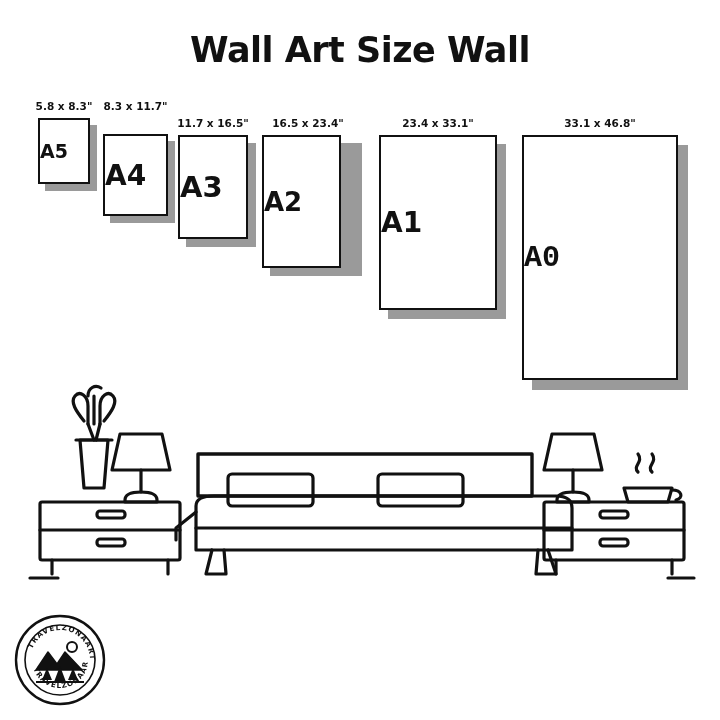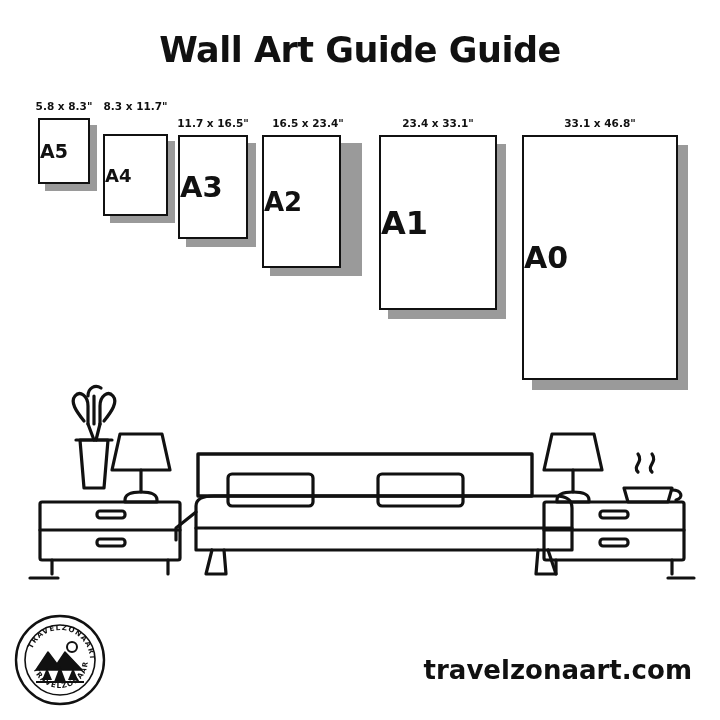--- a/index.html
+++ b/index.html
@@ -99,37 +99,37 @@
     font-weight: bold;
     color: #111111;
     letter-spacing: 0px;
   }
 </style>
 </head>
 <body>
 
 <div id="page">
 
-  <div id="title">Wall Art Guide Guide</div>
+  <div id="title">Wall Art Size Wall</div>
 
   <div id="frames">
 
     <div class="frame-group" style="left:38px; top:118px; width:52px; height:66px;">
       <div class="frame-dim" style="top:-18px;">5.8 x 8.3"</div>
       <div class="frame-shadow" style="left:7px; top:7px; width:52px; height:66px;"></div>
       <div class="frame-box" style="top:0; width:52px; height:66px;">
         <span class="frame-label" style="font-size:19px;">A5</span>
       </div>
     </div>
 
     <div class="frame-group" style="left:103px; top:134px; width:65px; height:82px;">
       <div class="frame-dim" style="top:-34px;">8.3 x 11.7"</div>
       <div class="frame-shadow" style="left:7px; top:7px; width:65px; height:82px;"></div>
       <div class="frame-box" style="top:0; width:65px; height:82px;">
-        <span class="frame-label" style="font-size:18px;">A4</span>
+        <span class="frame-label" style="font-size:28px;">A4</span>
       </div>
     </div>
 
     <div class="frame-group" style="left:178px; top:135px; width:70px; height:104px;">
       <div class="frame-dim" style="top:-18px;">11.7 x 16.5"</div>
       <div class="frame-shadow" style="left:8px; top:8px; width:70px; height:104px;"></div>
       <div class="frame-box" style="top:0; width:70px; height:104px;">
         <span class="frame-label" style="font-size:29px;">A3</span>
       </div>
     </div>
@@ -139,29 +139,29 @@
       <div class="frame-shadow" style="left:8px; top:8px; width:92px; height:133px;"></div>
       <div class="frame-box" style="top:0; width:79px; height:133px;">
         <span class="frame-label" style="font-size:26px;">A2</span>
       </div>
     </div>
 
     <div class="frame-group" style="left:379px; top:135px; width:118px; height:175px;">
       <div class="frame-dim" style="top:-18px;">23.4 x 33.1"</div>
       <div class="frame-shadow" style="left:9px; top:9px; width:118px; height:175px;"></div>
       <div class="frame-box" style="top:0; width:118px; height:175px;">
-        <span class="frame-label" style="font-size:32px;">A1</span>
+        <span class="frame-label" style="font-size:28px;">A1</span>
       </div>
     </div>
 
     <div class="frame-group" style="left:522px; top:135px; width:156px; height:245px;">
       <div class="frame-dim" style="top:-18px;">33.1 x 46.8"</div>
       <div class="frame-shadow" style="left:10px; top:10px; width:156px; height:245px;"></div>
       <div class="frame-box" style="top:0; width:156px; height:245px;">
-        <span class="frame-label" style="font-size:30px;">A0</span>
+        <span class="frame-label" style="font-size:30px;font-family:Liberation Mono, monospace;">A0</span>
       </div>
     </div>
 
   </div>
 
   <div id="scene">
     <svg width="720" height="215" viewBox="0 0 720 215" xmlns="http://www.w3.org/2000/svg" fill="none" stroke="#111111" stroke-width="3.2" stroke-linecap="round" stroke-linejoin="round">
 
       <line x1="30" y1="200" x2="58" y2="200"></line>
 
@@ -252,15 +252,14 @@
       <path id="arcBottom" d="M 18 46 A 28 28 0 0 0 74 46" fill="none"></path>
       <text font-family="DejaVu Sans, sans-serif" font-size="7.2" font-weight="bold" fill="#111111" letter-spacing="1.1">
         <textPath href="#arcTop" startOffset="12%">TRAVELZONAART</textPath>
       </text>
       <text font-family="DejaVu Sans, sans-serif" font-size="7.2" font-weight="bold" fill="#111111" letter-spacing="1.1">
         <textPath href="#arcBottom" startOffset="10%">TRAVELZONAART</textPath>
       </text>
     </svg>
   </div>
 
-  <div id="footer-url">travelzonaart.com</div>
 
 </div>
 
 </body></html>

